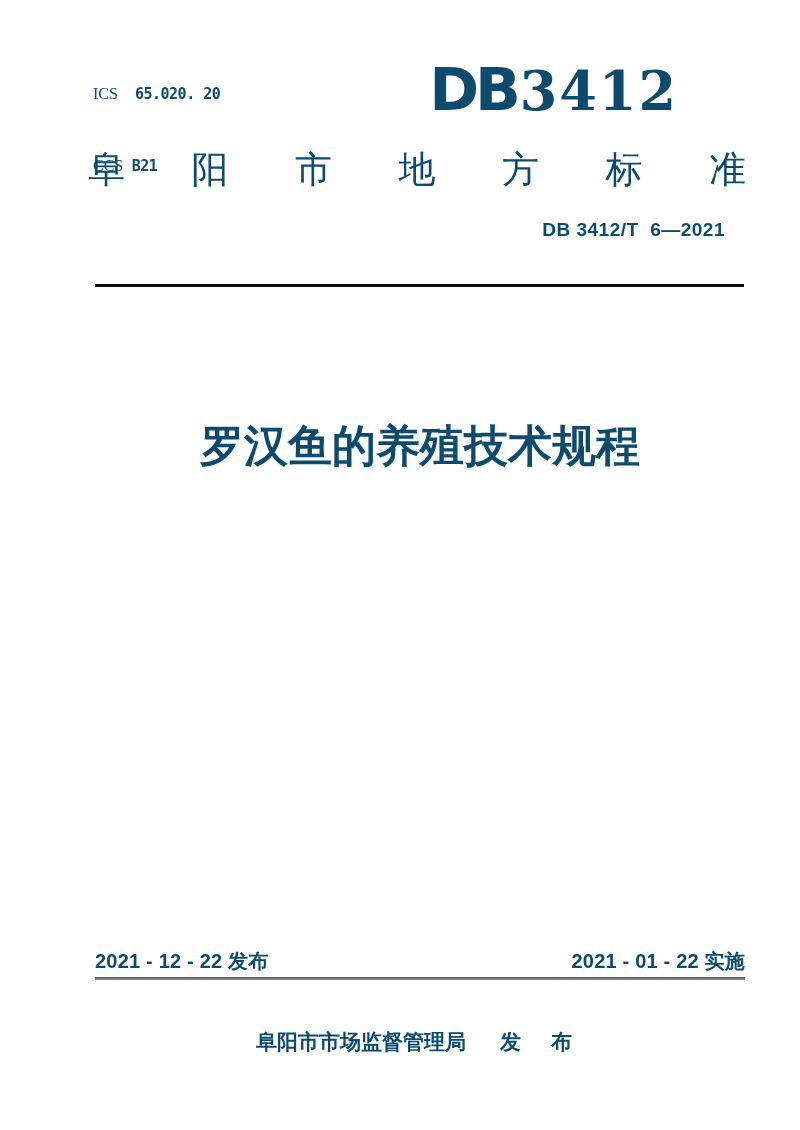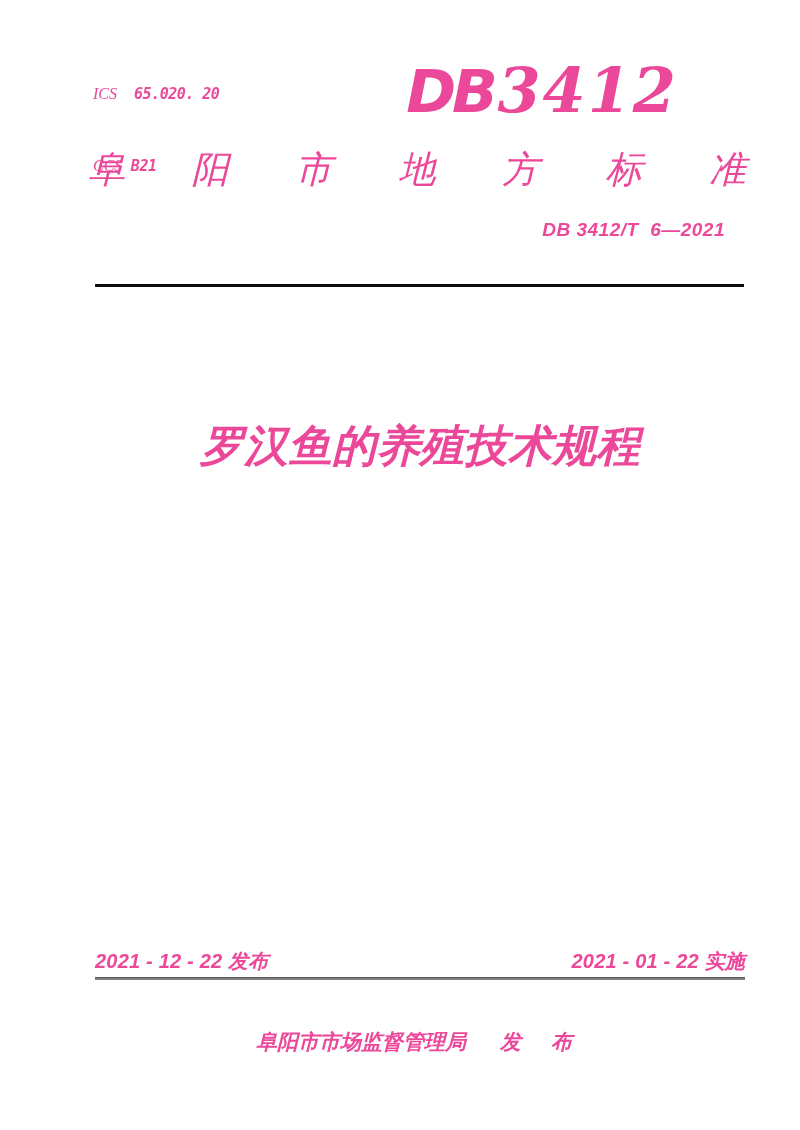--- a/index.html
+++ b/index.html
@@ -4,23 +4,22 @@
 <style>
   * { margin: 0; padding: 0; box-sizing: border-box; }
   html, body { background: #e8e8e8; }
   body { font-family: "Liberation Sans", sans-serif; }
   .page {
     position: relative;
     width: 800px;
     height: 1130px;
     margin: 0 auto;
     background: #ffffff;
-    color: #ec4899;
+    color: #0c4a6e;
     overflow: hidden;
-    font-style: italic;
   }
 
   
   .ics-block {
     position: absolute;
     left: 93px;
     top: 34px;
     line-height: 24px;
     white-space: pre;
   }
@@ -48,21 +47,21 @@
   .logo-db {
     font-family: "DejaVu Sans", "Liberation Sans", sans-serif;
     font-weight: 900;
     font-size: 59px;
     letter-spacing: -4px;
     transform: scaleX(1.02);
   }
   .logo-num {
     font-family: "DejaVu Serif", "Liberation Serif", serif;
     font-weight: 700;
-    font-size: 62px;
+    font-size: 54px;
     letter-spacing: 2px;
     margin-left: 4px;
     text-align: right;
   }
 
   
   .standard-name {
     position: absolute;
     left: 88px;
     top: 151px;

